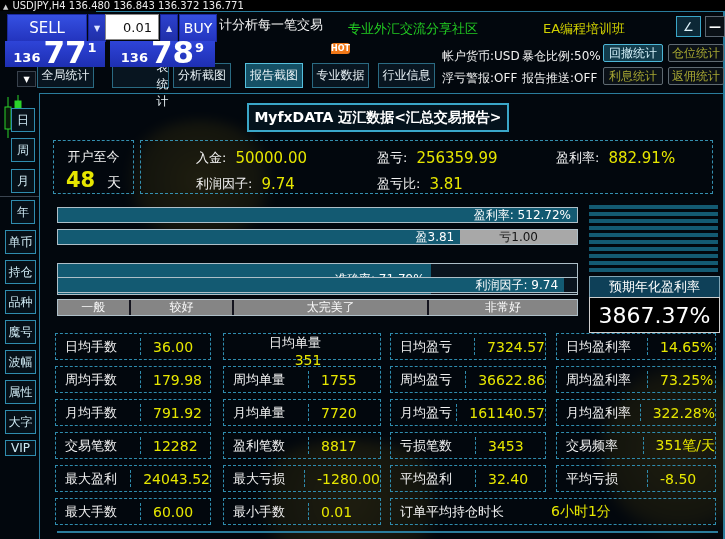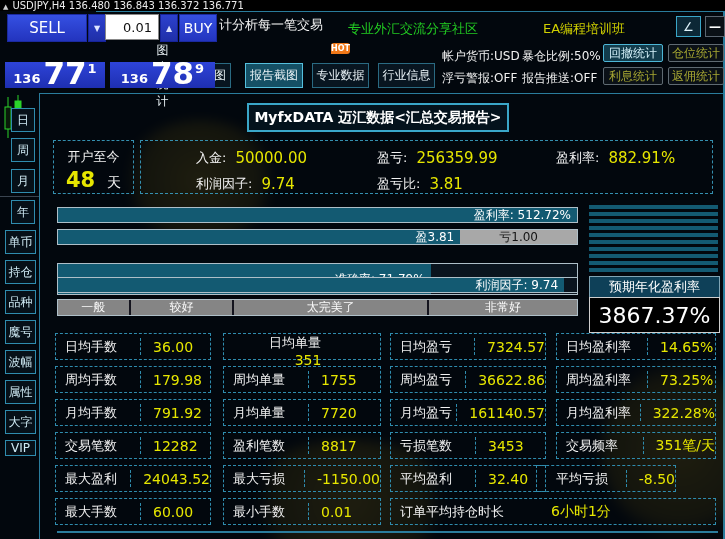--- a/index.html
+++ b/index.html
@@ -15,21 +15,21 @@
   
   .wm{border-radius:50%;filter:blur(6px);opacity:.14;background:radial-gradient(circle,#caa41e 0%,#7a6410 60%,transparent 75%);}
   
   .btn-blue{background:linear-gradient(#3550e2,#2334be);color:#fff;border:1px solid #1b2aa0;
             display:flex;align-items:center;justify-content:center;font-size:15px;}
   #vol-field{background:#fff;color:#111;font-size:13px;text-align:right;border:1px solid #888;
              display:flex;align-items:center;justify-content:flex-end;padding-right:6px;box-sizing:border-box;}
   .spin{background:linear-gradient(#2c41cf,#1f2fa8);border:1px solid #16239a;color:#dfe5ff;font-size:8px;
         display:flex;align-items:center;justify-content:center;}
   .price-panel{background:linear-gradient(#2e44d8,#1e2fb2);display:flex;align-items:flex-end;justify-content:center;
-               color:#fff;padding-bottom:2px;box-sizing:border-box;margin-top:21px;}
+               color:#fff;padding-bottom:2px;box-sizing:border-box;}
   .price-panel .pfx{font-size:13px;font-weight:bold;margin-right:3px;line-height:15px;}
   .price-panel .big{font-size:31px;font-weight:bold;line-height:26px;}
   .price-panel .sup{font-size:13px;font-weight:bold;line-height:13px;align-self:flex-start;margin-left:1px;}
   #panel-toggle{background:#0a1018;border:1px solid #39424d;color:#fff;font-size:8px;
                 display:flex;align-items:center;justify-content:center;}
   
   .promo-txt{font-size:13px;line-height:16px;white-space:nowrap;}
   #hot-badge{background:#f07818;color:#fff;font-size:8px;font-weight:bold;border-radius:3px 3px 3px 0;
              display:flex;align-items:center;justify-content:center;}
   .sq-btn{display:flex;align-items:center;justify-content:center;font-size:12px;box-sizing:border-box;}
@@ -320,28 +320,28 @@
     </div>
 
   <div class="abs cell" style="left:55px;top:465px;width:156px;height:27px;">
       <span class="cl">最大盈利</span>
       <span class="cd"></span>
       <span class="cv">24043.52</span>
     </div>
   <div class="abs cell" style="left:223px;top:465px;width:158px;height:27px;">
       <span class="cl">最大亏损</span>
       <span class="cd"></span>
-      <span class="cv">-1150.00</span>
+      <span class="cv">-1280.00</span>
     </div>
   <div class="abs cell" style="left:390px;top:465px;width:156px;height:27px;">
       <span class="cl">平均盈利</span>
       <span class="cd"></span>
       <span class="cv">32.40</span>
     </div>
-  <div class="abs cell" style="left:536px;top:465px;width:140px;height:27px;padding-left:10px;">
+  <div class="abs cell" style="left:556px;top:465px;width:160px;height:27px;">
       <span class="cl" style="width:90px;">平均亏损</span>
       <span class="cd"></span>
       <span class="cv">-8.50</span>
     </div>
 
   <div class="abs cell" style="left:55px;top:498px;width:156px;height:27px;">
       <span class="cl">最大手数</span>
       <span class="cd"></span>
       <span class="cv">60.00</span>
     </div>

